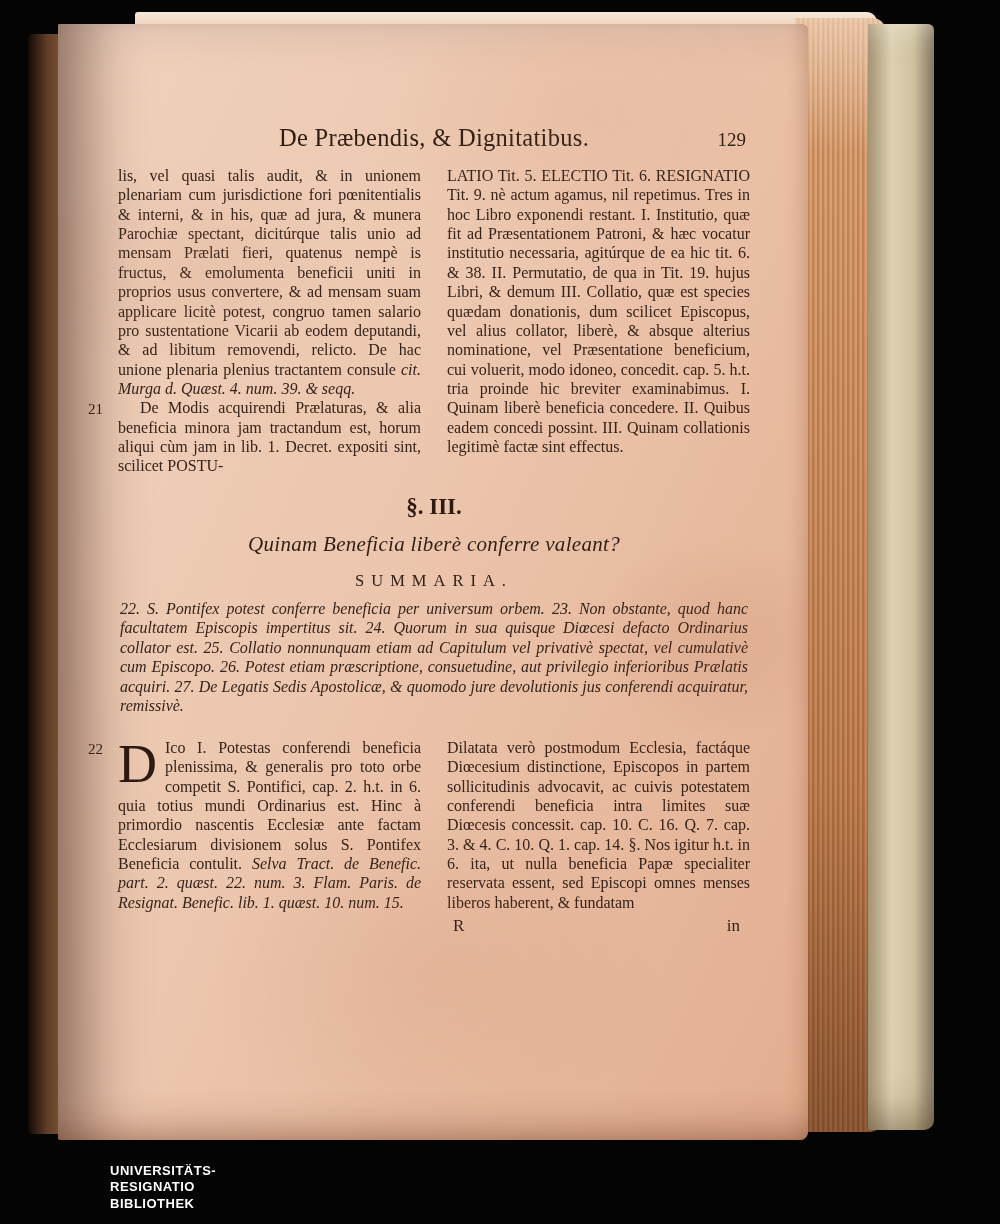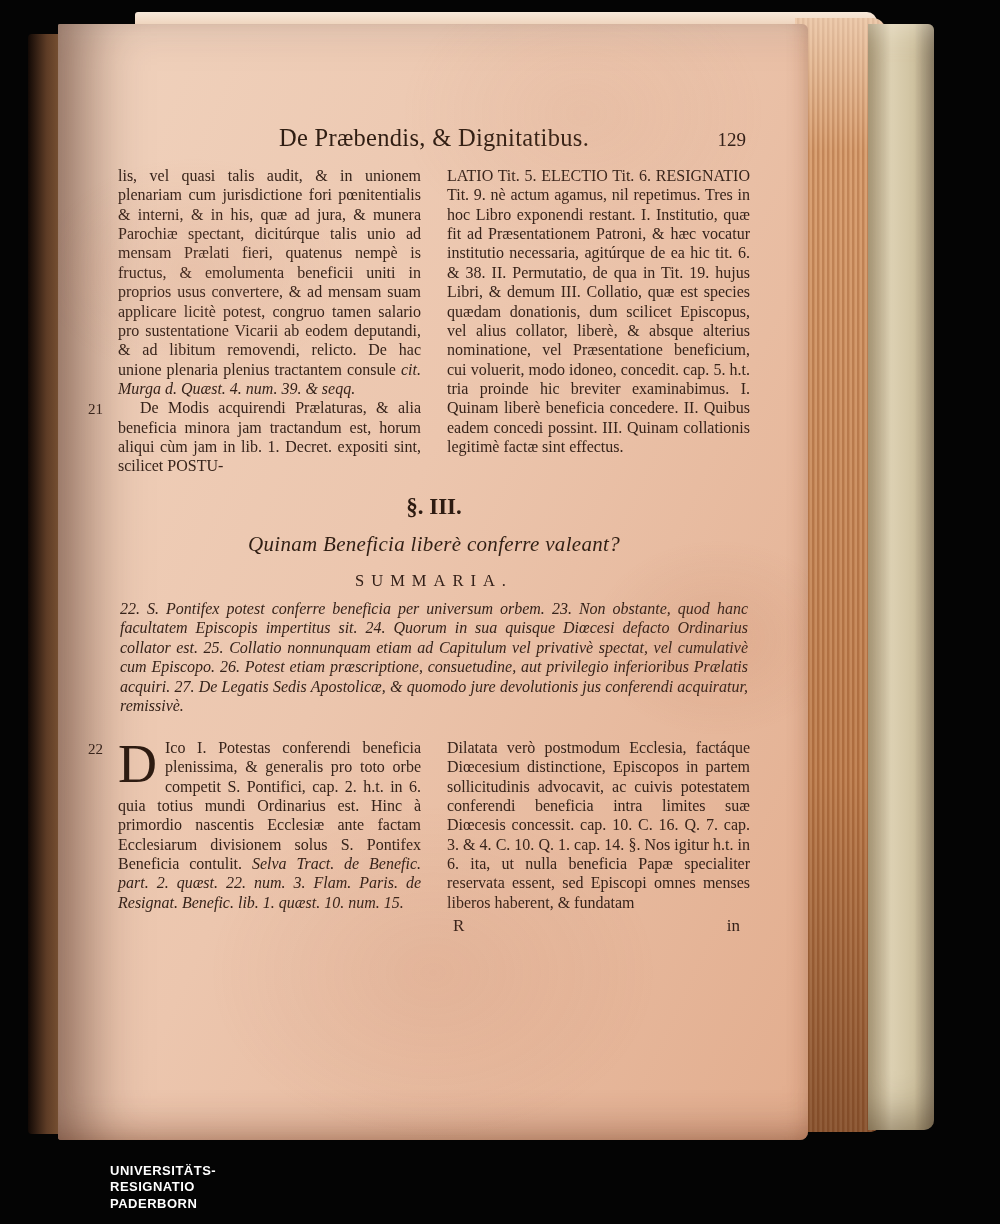--- a/index.html
+++ b/index.html
@@ -144,16 +144,16 @@
 
     </div>
   </div>
 
   <div class="logo">
     <div class="logo-square"></div>
     <div class="logo-divider"></div>
     <div class="logo-text">
       <span>UNIVERSITÄTS-</span>
       <span>RESIGNATIO</span>
-      <span>PADERBORN</span>
+      <span>BIBLIOTHEK</span>
     </div>
   </div>
 </div>
 
 </body></html>

